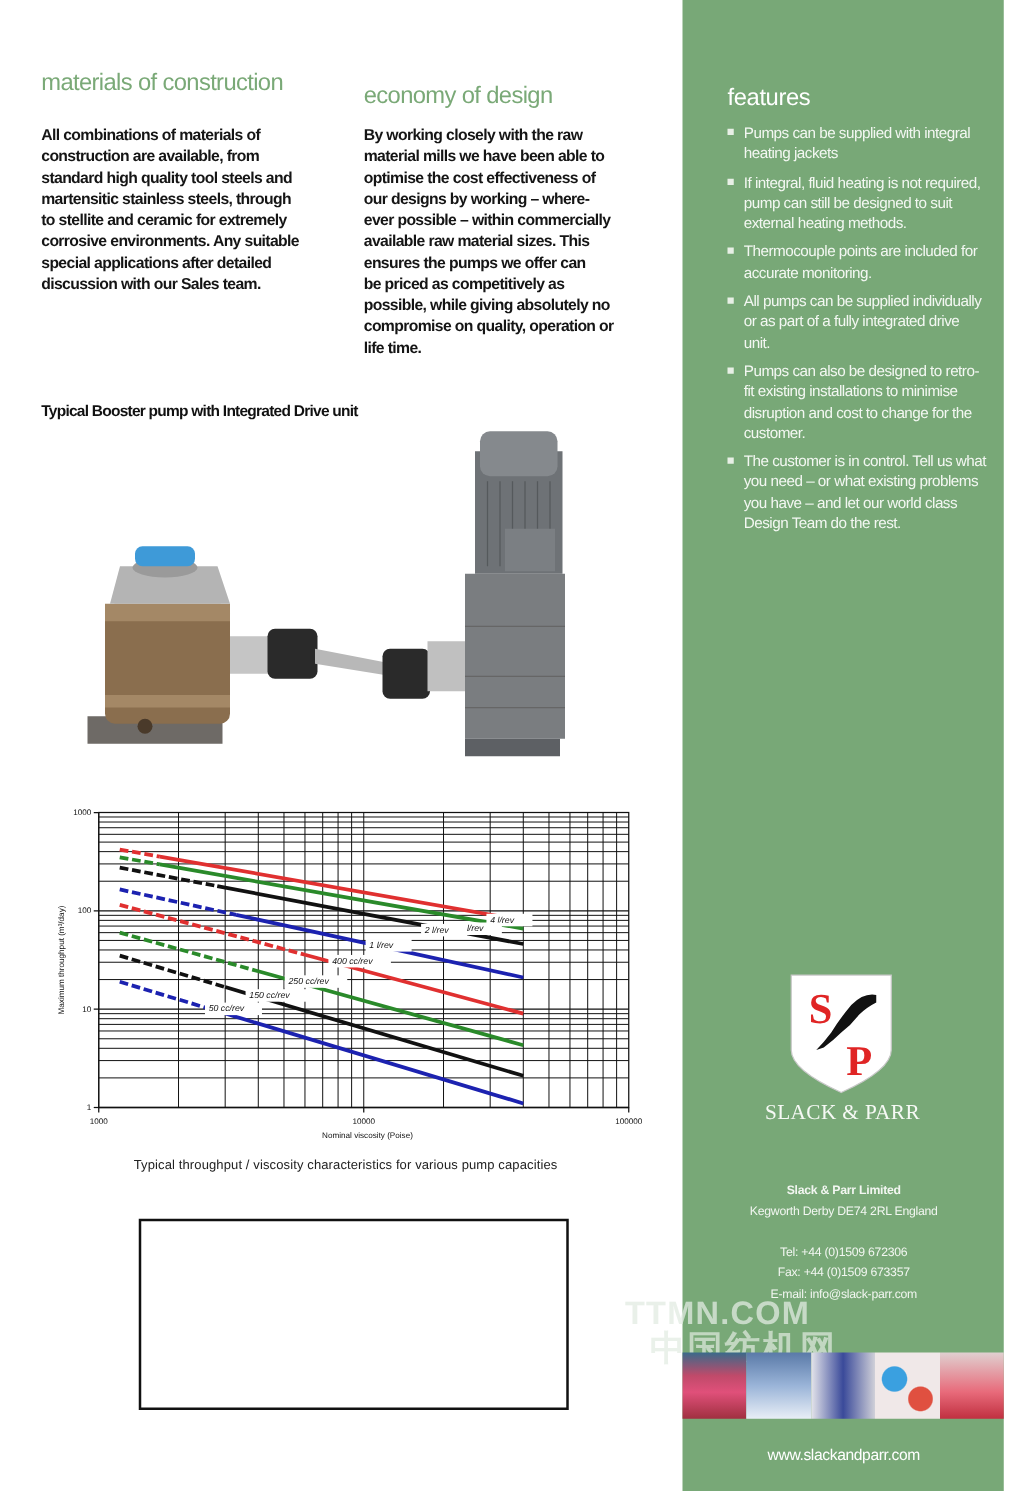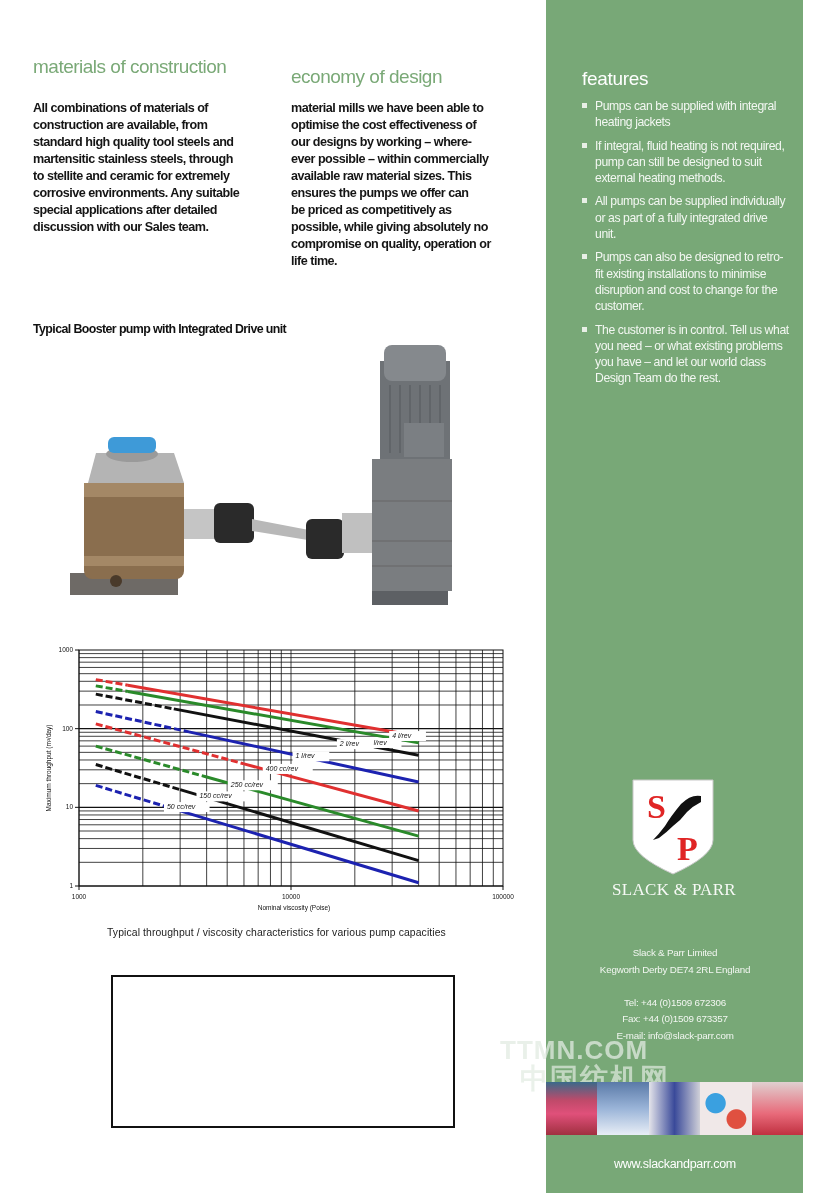--- a/index.html
+++ b/index.html
@@ -38,37 +38,38 @@
     <div>standard high quality tool steels and</div>
     <div>martensitic stainless steels, through</div>
     <div>to stellite and ceramic for extremely</div>
     <div>corrosive environments. Any suitable</div>
     <div>special applications after detailed</div>
     <div>discussion with our Sales team.</div>
   </div>
 
 <div class="h2" style="left:291px; top:66px;">economy of design</div>
 <div class="para" style="left:291px; top:100px; width:245px;" id="economy-para">
+    <div>By working closely with the raw</div>
     <div>material mills we have been able to</div>
     <div>optimise the cost effectiveness of</div>
     <div>our designs by working – where-</div>
     <div>ever possible – within commercially</div>
     <div>available raw material sizes. This</div>
     <div>ensures the pumps we offer can</div>
     <div>be priced as competitively as</div>
     <div>possible, while giving absolutely no</div>
     <div>compromise on quality, operation or</div>
     <div>life time.</div>
   </div>
 
 <div class="features-title">features</div>
 <ul class="features-list">
   <li><span class="bullet"></span><span>Pumps can be supplied with integral heating jackets</span></li>
   <li><span class="bullet"></span><span>If integral, fluid heating is not required, pump can still be designed to suit external heating methods.</span></li>
-  <li><span class="bullet"></span></li>
+  <li><span class="bullet"></span><span>Thermocouple points are included for accurate monitoring.</span></li>
   <li><span class="bullet"></span><span>All pumps can be supplied individually or as part of a fully integrated drive unit.</span></li>
   <li><span class="bullet"></span><span>Pumps can also be designed to retro-fit existing installations to minimise disruption and cost to change for the customer.</span></li>
   <li><span class="bullet"></span><span>The customer is in control. Tell us what you need – or what existing problems you have – and let our world class Design Team do the rest.</span></li>
 </ul>
 
 <div class="photo-caption">Typical Booster pump with Integrated Drive unit</div>
 <svg class="photo" viewBox="0 0 412 272">
 
   <rect x="4" y="232" width="108" height="22" fill="#6e6a66"></rect>
 
@@ -214,21 +215,21 @@
 <div class="blank-box"></div>
 
 <svg class="logo" viewBox="0 0 88 100">
   <path d="M4 4 L84 4 L84 64 Q84 80 44 98 Q4 80 4 64 Z" fill="#ffffff" stroke="#c8c8c8" stroke-width="1"></path>
   <text x="18" y="42" font-family="Liberation Serif, serif" font-weight="bold" font-size="34" fill="#e02525">S</text>
   <text x="48" y="84" font-family="Liberation Serif, serif" font-weight="bold" font-size="34" fill="#e02525">P</text>
   <path d="M72 20 Q62 18 52 28 Q42 40 36 50 Q30 58 24 64 L30 62 Q38 56 44 50 Q52 44 58 36 Q64 30 72 26 Z" fill="#111"></path>
 </svg>
 <div class="brand">SLACK &amp; PARR</div>
 
-<div class="contact" style="top:947px;">Slack &amp; Parr Limited</div>
+<div class="contact" style="top:947px;font-weight:bold;">Slack &amp; Parr Limited</div>
 <div class="contact" style="top:964px;">Kegworth Derby DE74 2RL England</div>
 <div class="contact" style="top:997px;">Tel: +44 (0)1509 672306</div>
 <div class="contact" style="top:1013px;">Fax: +44 (0)1509 673357</div>
 <div class="contact" style="top:1030px;">E-mail: info@slack-parr.com</div>
 
 <div class="watermark">TTMN.COM</div>
 <div class="watermark2">中国纺机网</div>
 
 <div class="strip">
   <div style="background:linear-gradient(180deg,#3a6a8a 0%,#c04a6a 35%,#e0507a 60%,#a03040 100%);"></div>

